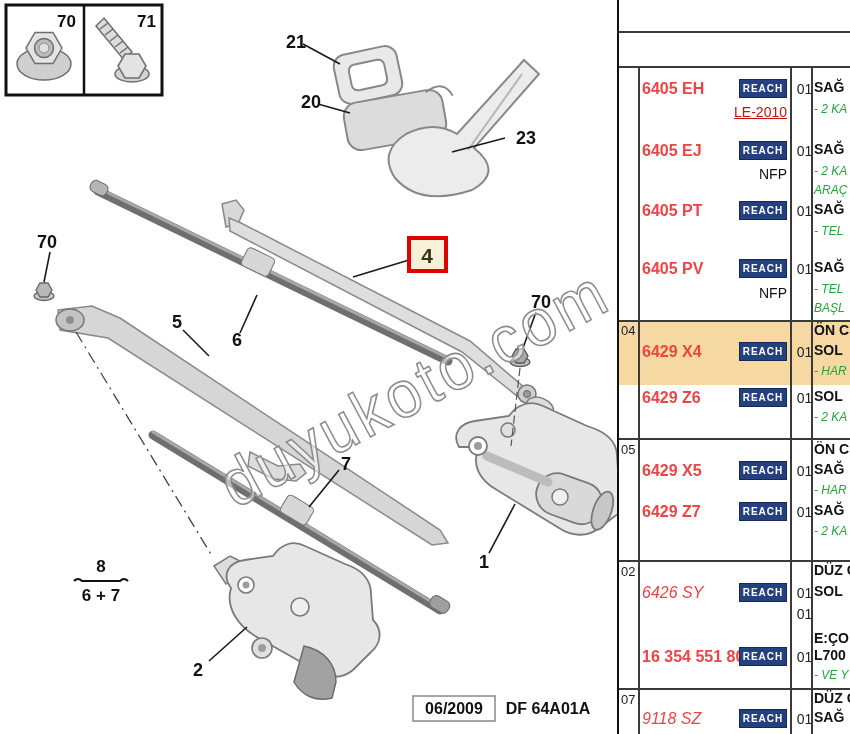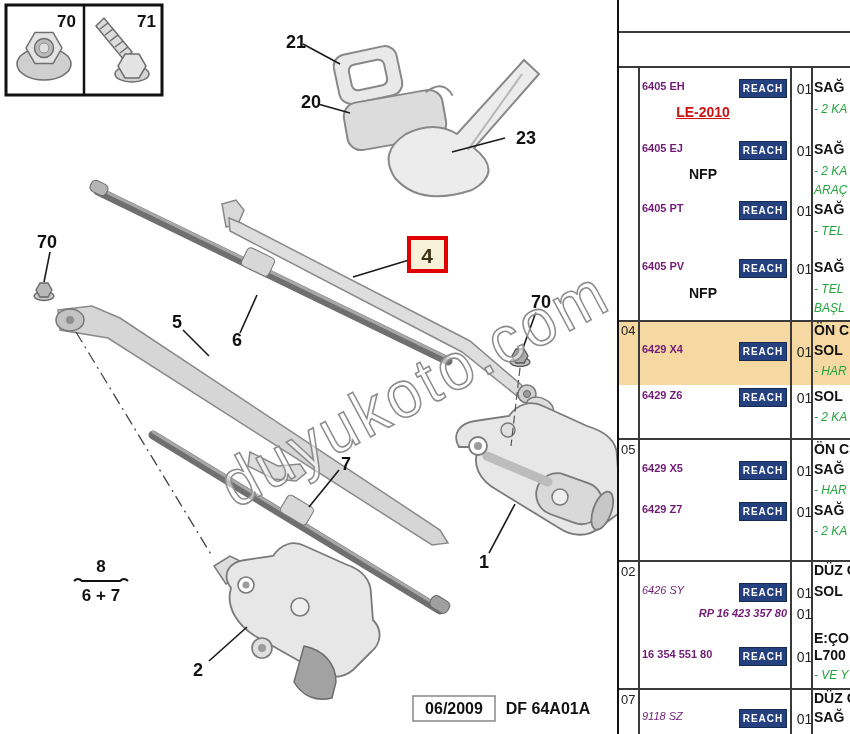--- a/index.html
+++ b/index.html
@@ -7,27 +7,27 @@
           font-family:"Liberation Sans","DejaVu Sans",sans-serif;}
   
   .panel{position:absolute;left:617px;top:0;width:233px;height:734px;
          border-left:2px solid #111;background:#fff;overflow:hidden;}
   .panel .ht{position:absolute;left:6px;top:4px;font-size:20px;color:#111;white-space:nowrap;}
   .panel .ht span{margin-right:7px;}
   .panel .ht .b{font-weight:bold;}
   .hline{position:absolute;left:0;width:233px;height:2px;background:#3a3a3a;}
   .vline{position:absolute;top:66px;width:2px;height:668px;background:#3a3a3a;}
   .hl{position:absolute;left:0;top:322px;width:233px;height:63px;background:#f6d9a2;}
-  .part{position:absolute;left:23px;font-size:11px;font-weight:bold;color:#701a75;white-space:nowrap;}
+  .part{position:absolute;left:23px;font-size:16px;font-weight:bold;color:#ef4444;white-space:nowrap;}
   .part.it{font-weight:normal;font-style:italic;}
   .part.bi{font-weight:bold;font-style:italic;left:0;width:168px;text-align:right;}
   .badge{position:absolute;left:120px;width:48px;height:19px;background:#24407e;border:1px solid #16294f;
          color:#fff;font-size:10px;font-weight:bold;letter-spacing:1px;text-align:center;line-height:18px;
          box-sizing:border-box;}
-  .note{position:absolute;left:0;width:168px;text-align:center;font-size:14px;font-weight:bold;color:#111;white-space:nowrap;}
+  .note{position:absolute;left:0;width:168px;text-align:right;font-size:14px;font-weight:normal;color:#111;white-space:nowrap;}
   .note.red{color:#cc1111;text-decoration:underline;}
   .qty{position:absolute;left:171px;width:29px;text-align:center;font-size:14px;color:#222;}
   .desc{position:absolute;left:195px;font-size:14px;font-weight:bold;color:#111;white-space:nowrap;}
   .green{position:absolute;left:195px;font-size:12px;font-style:italic;color:#22a53c;white-space:nowrap;}
   .secid{position:absolute;left:2px;width:16px;font-size:13px;color:#222;}
 </style>
 </head>
 <body>
 
 <div class="screen">
@@ -258,21 +258,20 @@
     <div class="qty" style="top:504px">01</div>
     <div class="desc" style="top:502px">SAĞ</div>
     <div class="green" style="top:524px">- 2 KA</div>
 
     <div class="secid" style="top:564px">02</div>
     <div class="desc" style="top:562px">DÜZ C</div>
     <div class="part it" style="top:584px">6426 SY</div>
     <div class="badge" style="top:583px">REACH</div>
     <div class="qty" style="top:585px">01</div>
     <div class="desc" style="top:583px">SOL</div>
-    <div class="part bi" style="top:607px">RP 16 423 357 80</div>
     <div class="qty" style="top:606px">01</div>
     <div class="desc" style="top:630px">E:ÇO</div>
     <div class="part" style="top:648px">16 354 551 80</div>
     <div class="badge" style="top:647px">REACH</div>
     <div class="qty" style="top:649px">01</div>
     <div class="desc" style="top:647px">L700</div>
     <div class="green" style="top:668px">- VE Y</div>
 
     <div class="secid" style="top:692px">07</div>
     <div class="desc" style="top:690px">DÜZ C</div>

